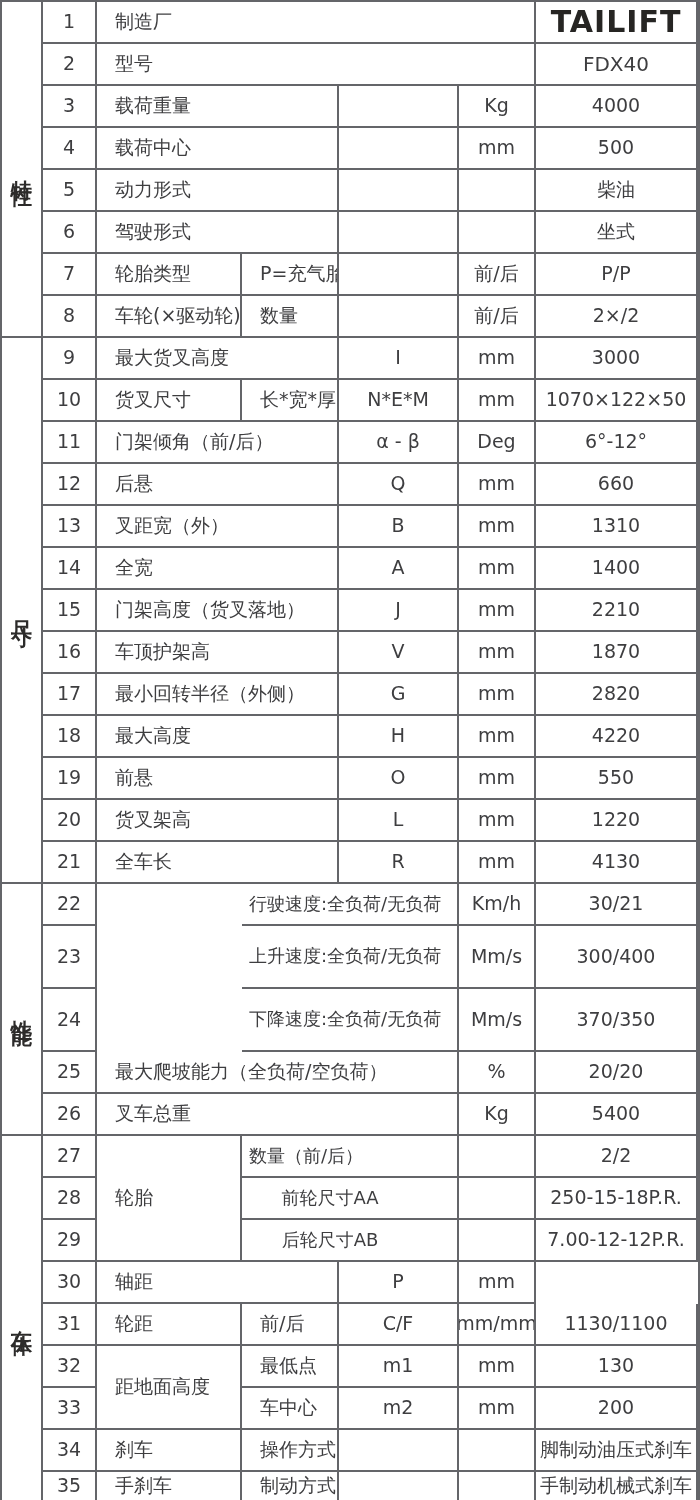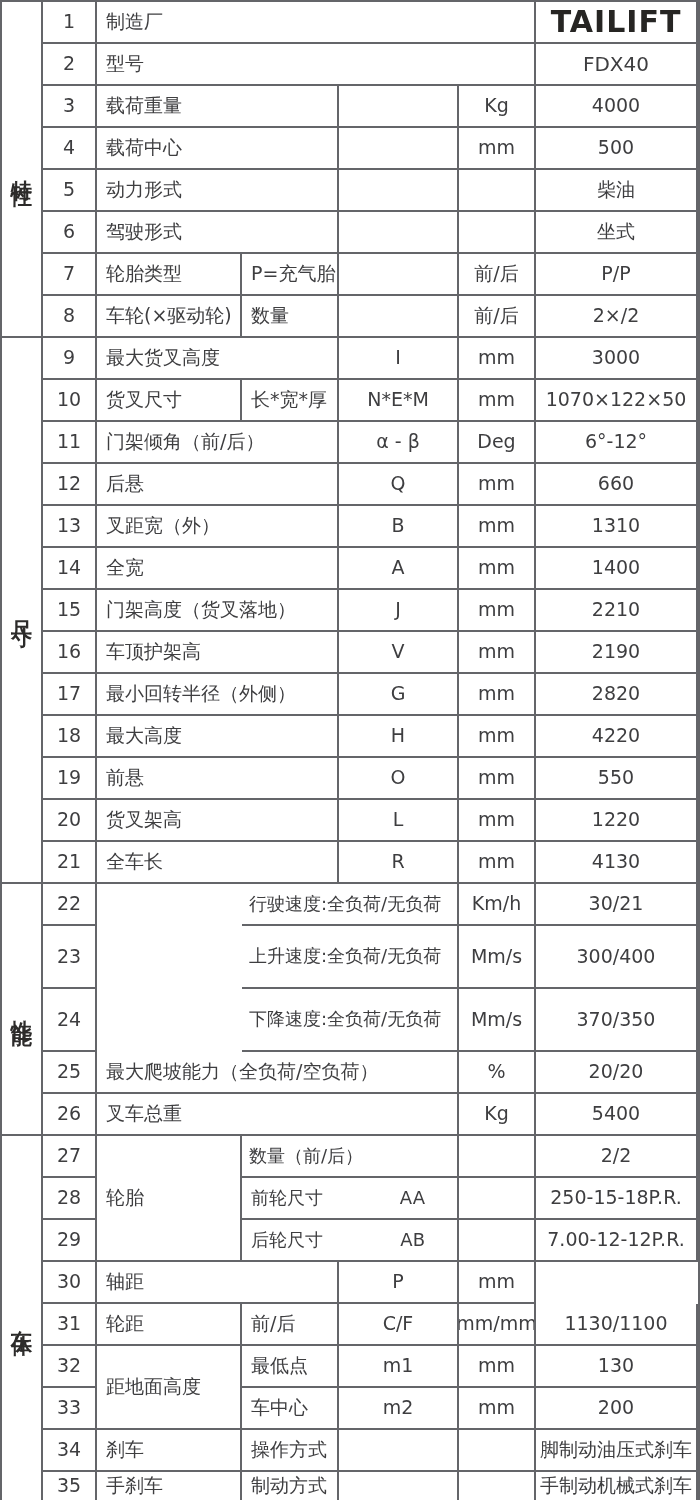--- a/index.html
+++ b/index.html
@@ -11,23 +11,23 @@
     grid-template-columns:41px 54px 145px 97px 120px 77px 1fr;
     grid-template-rows:repeat(22,42px) 63px 63px repeat(10,42px) 1fr;
     border:2px solid var(--ln);border-bottom:none;
     color:var(--tx);
     font-family:"DejaVu Sans","Liberation Sans",sans-serif;
     font-size:19px;line-height:1.15;
     overflow:hidden;
   }
   .c{border-right:2px solid var(--ln);border-bottom:2px solid var(--ln);
      display:flex;align-items:center;justify-content:center;overflow:hidden;white-space:nowrap}
-  .l{justify-content:flex-start;padding-left:9px}
+  .l{justify-content:flex-start;padding-left:18px}
   .lw{justify-content:flex-start;padding-left:7px;font-size:18px}
-  .cs{justify-content:space-between;padding-left:9px;padding-right:32px;font-size:18px}
+  .cs{padding-left:9px;padding-right:48px;font-size:18px}
   .nb{border-bottom:none}
   .cat{font-weight:bold;font-size:21px;color:#2c2b2a}
   .cat span{writing-mode:vertical-rl;text-orientation:upright;letter-spacing:6px}
   .brand{font-weight:bold;font-size:30px;letter-spacing:1px;color:#262523}
   .model{font-size:20px}
   .num{font-size:19px}
 </style>
 </head>
 <body>
 
@@ -132,21 +132,21 @@
   <div class="c num" style="grid-area:15/2/16/3">15</div>
   <div class="c l" style="grid-area:15/3/16/5">门架高度（货叉落地）</div>
   <div class="c" style="grid-area:15/5/16/6">J</div>
   <div class="c" style="grid-area:15/6/16/7">mm</div>
   <div class="c" style="grid-area:15/7/16/8">2210</div>
 
   <div class="c num" style="grid-area:16/2/17/3">16</div>
   <div class="c l" style="grid-area:16/3/17/5">车顶护架高</div>
   <div class="c" style="grid-area:16/5/17/6">V</div>
   <div class="c" style="grid-area:16/6/17/7">mm</div>
-  <div class="c" style="grid-area:16/7/17/8">2190</div>
+  <div class="c" style="grid-area:16/7/17/8">1870</div>
 
   <div class="c num" style="grid-area:17/2/18/3">17</div>
   <div class="c l" style="grid-area:17/3/18/5">最小回转半径（外侧）</div>
   <div class="c" style="grid-area:17/5/18/6">G</div>
   <div class="c" style="grid-area:17/6/18/7">mm</div>
   <div class="c" style="grid-area:17/7/18/8">2820</div>
 
   <div class="c num" style="grid-area:18/2/19/3">18</div>
   <div class="c l" style="grid-area:18/3/19/5">最大高度</div>
   <div class="c" style="grid-area:18/5/19/6">H</div>

